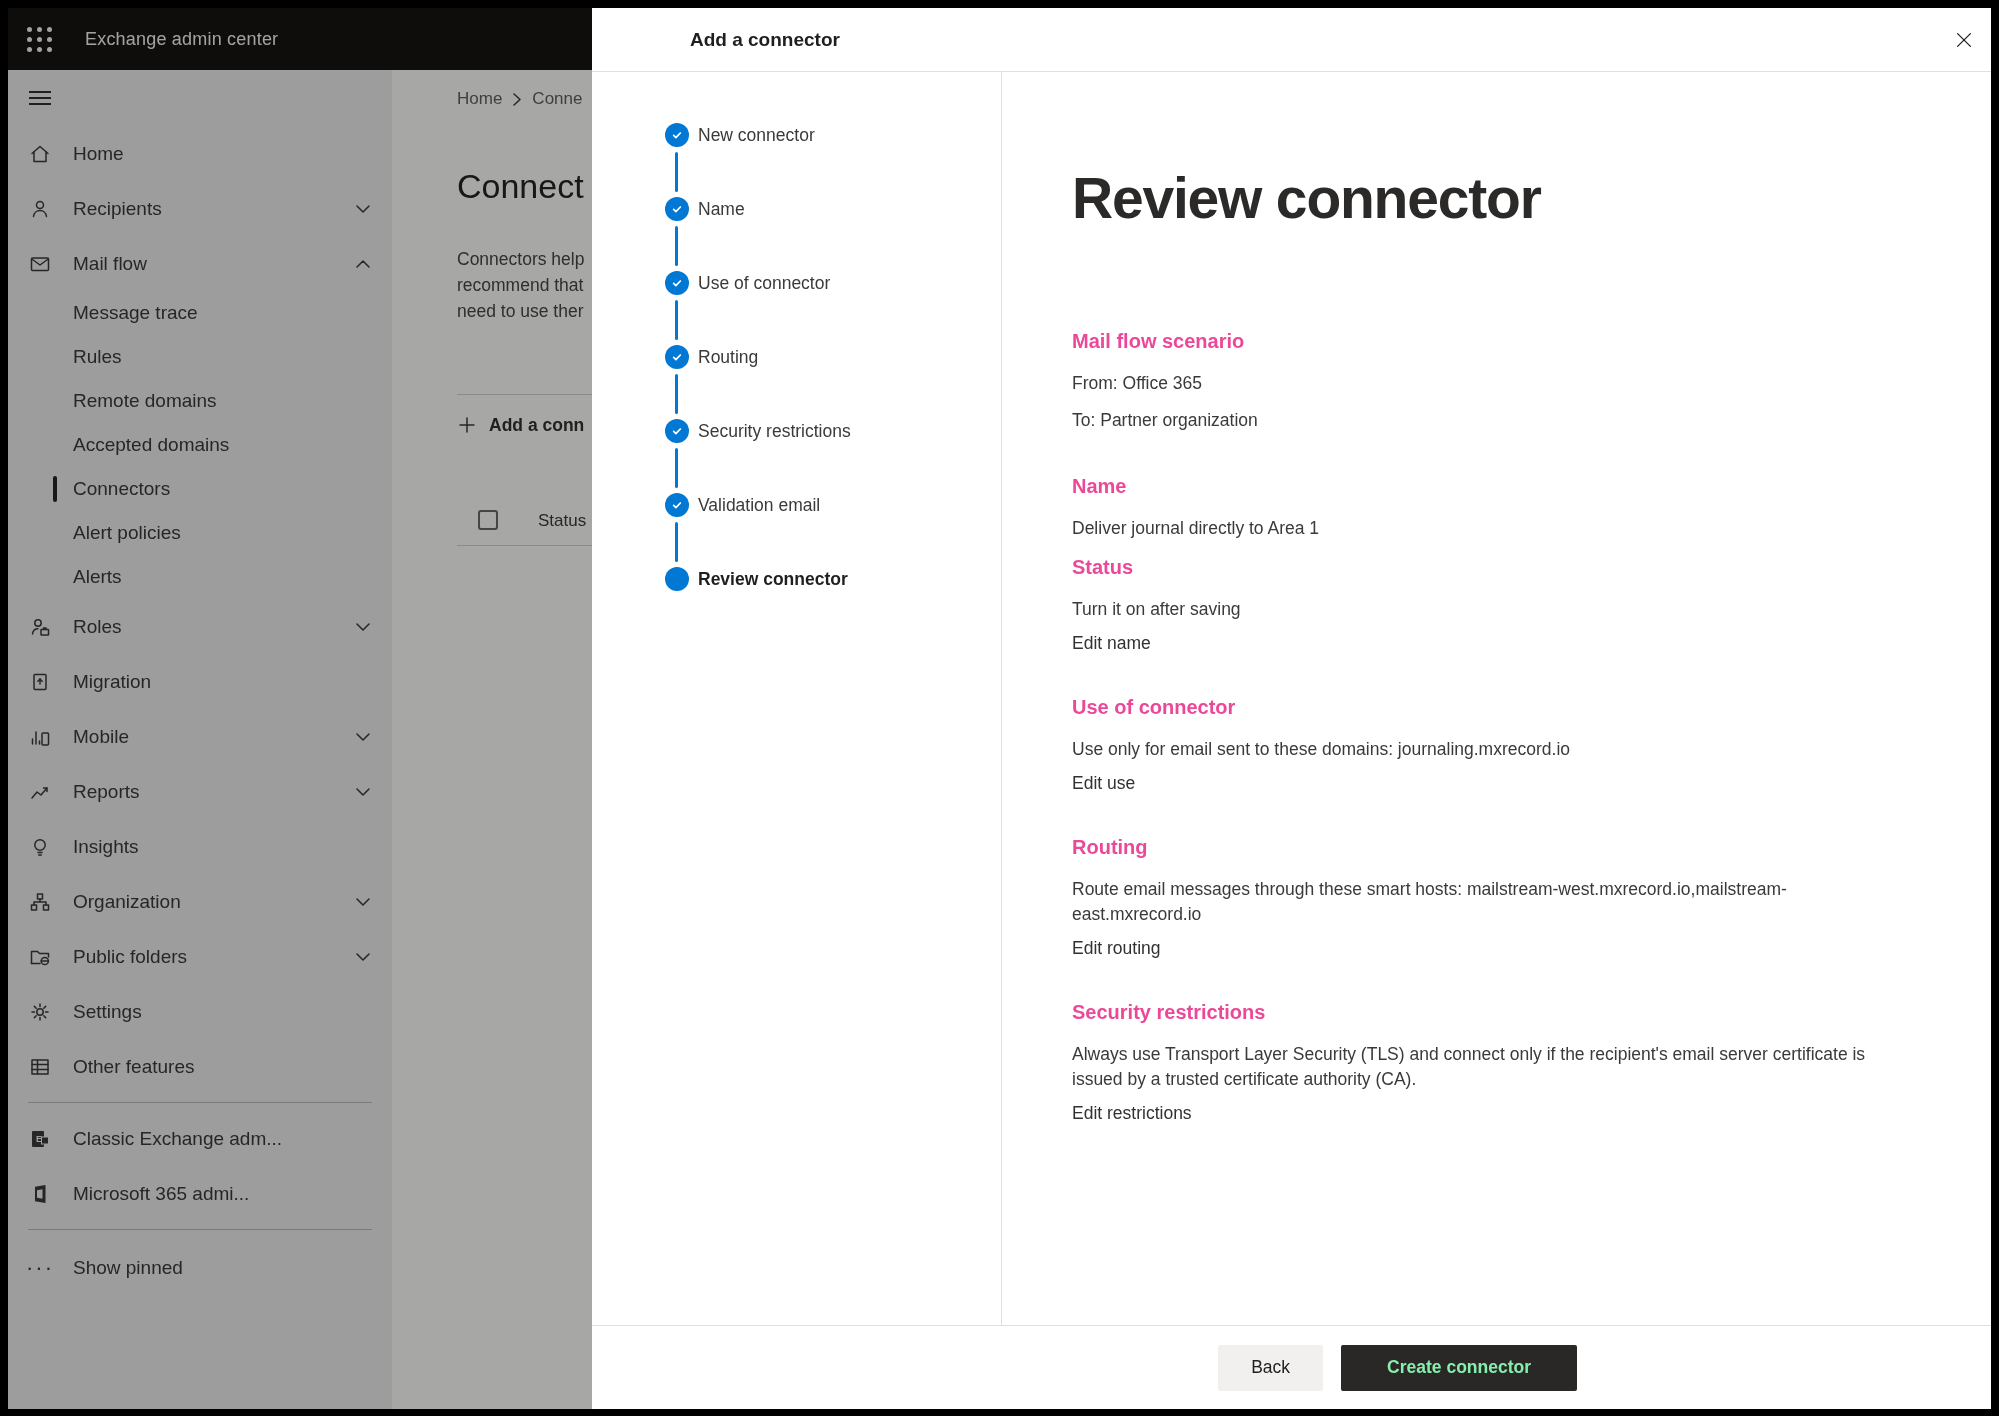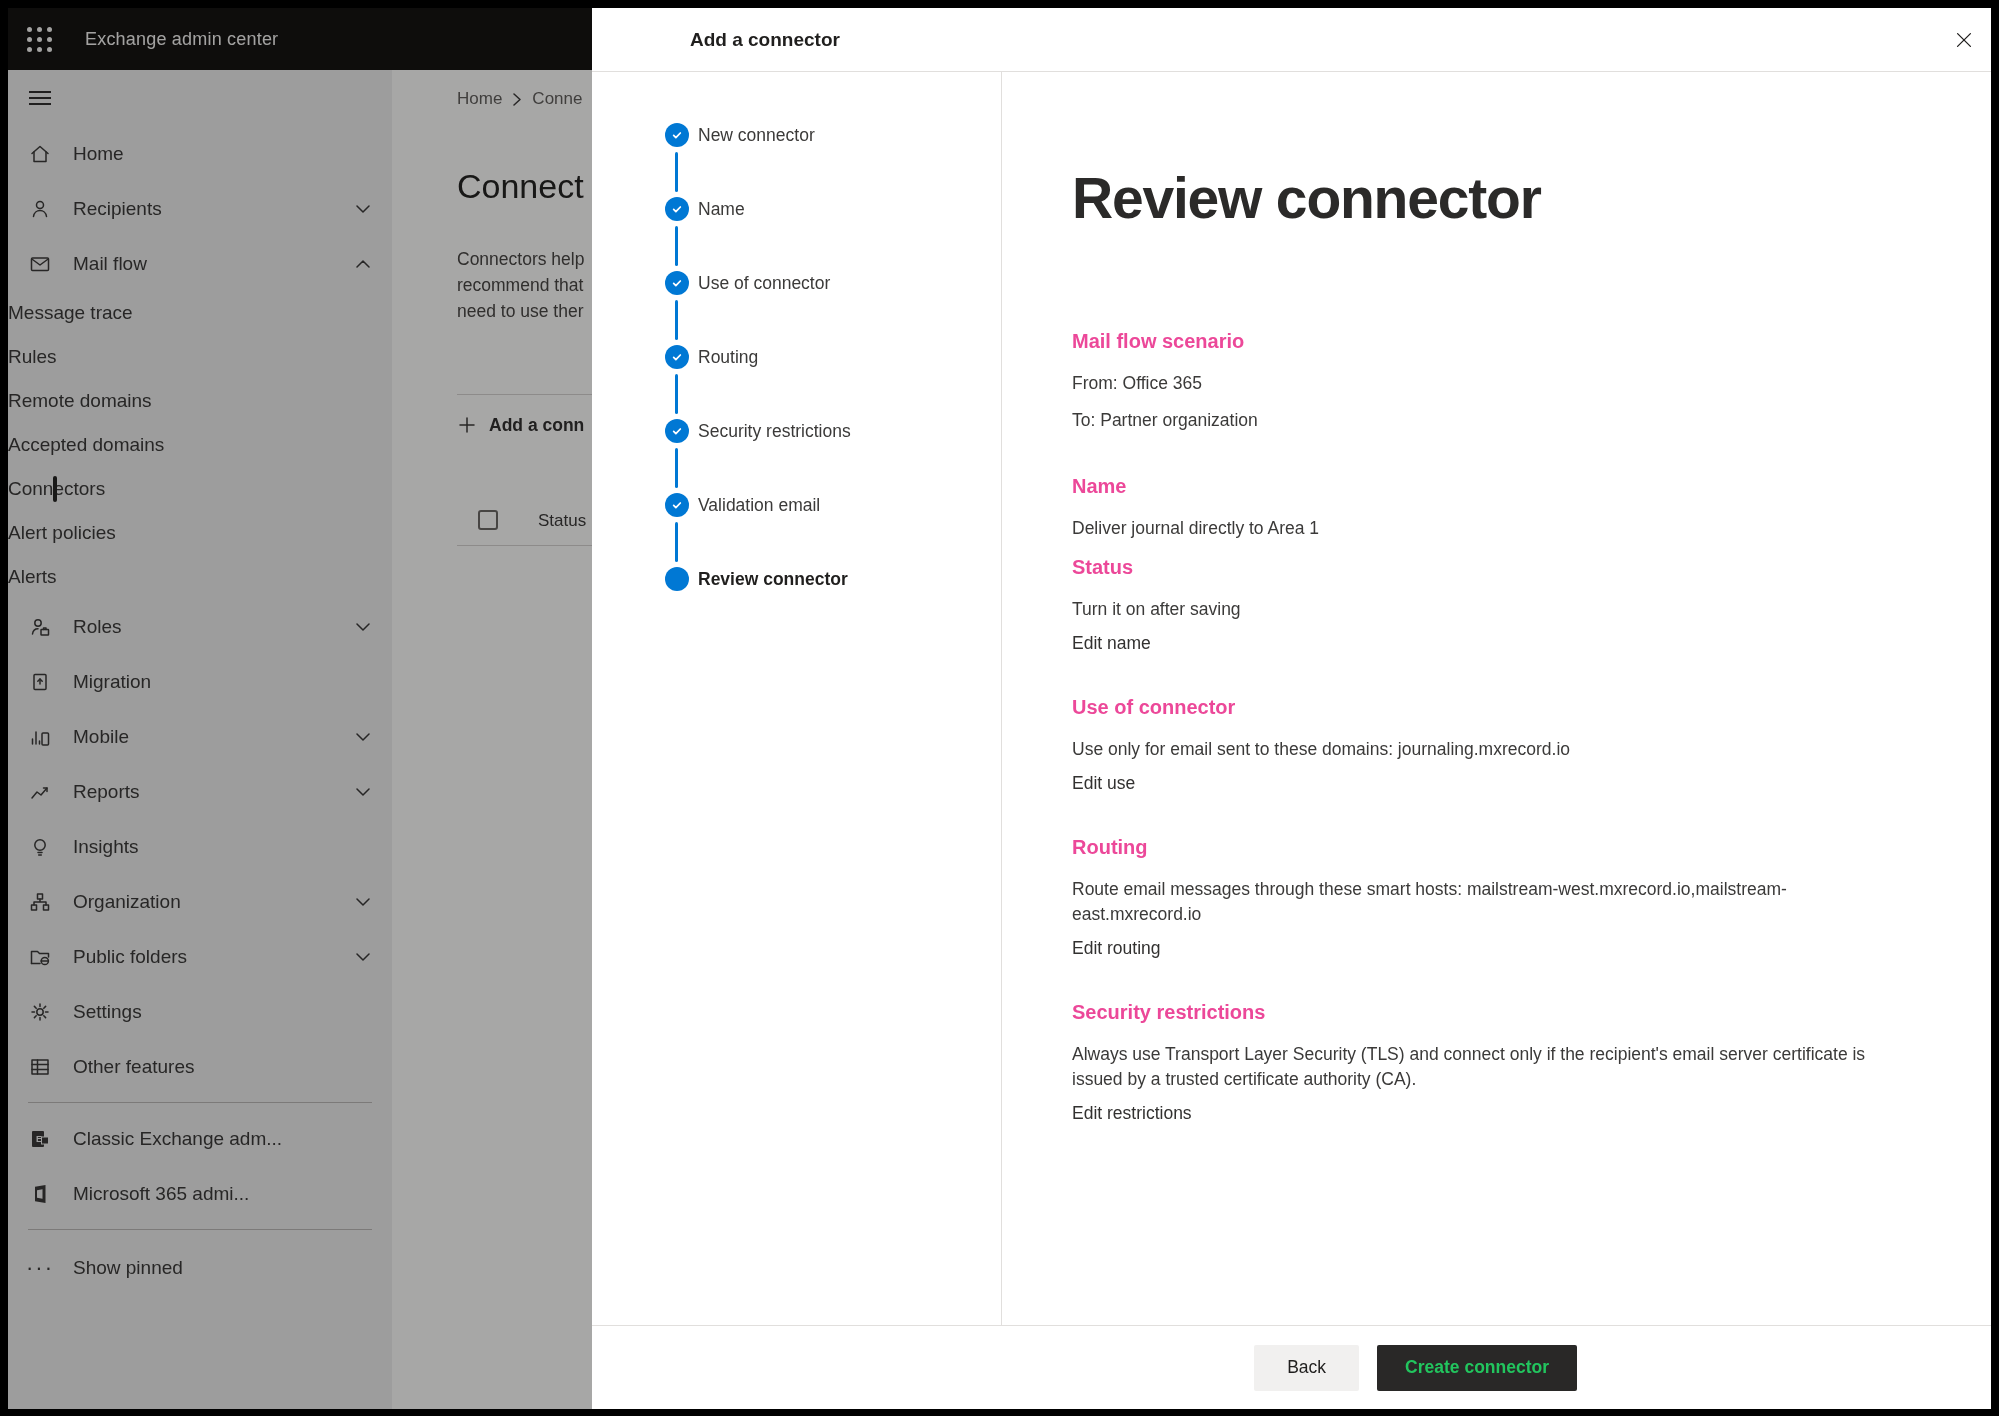--- a/index.html
+++ b/index.html
@@ -15,21 +15,21 @@
   .topbar-title { color:#f3f2f1; font-size:18px; margin-left:15px; letter-spacing:.2px; }
 
   
   .app-body { display:flex; height:1339px; }
   .sidebar { width:384px; background:#eaeaea; flex:none; color:#3b3a39; overflow:hidden; }
   .hamburger { height:56px; display:flex; align-items:center; padding-left:21px; cursor:pointer; }
   .hamburger div { width:22px; }
   .hamburger div span { display:block; height:2px; background:#323130; margin:4px 0; }
   .nav-item { display:flex; align-items:center; height:55px; padding-left:20px; font-size:19px; cursor:pointer; }
   .nav-icon { width:24px; height:24px; margin-right:21px; flex:none; display:flex; align-items:center; justify-content:center; }
-  .nav-sub { display:flex; align-items:center; height:44px; font-size:19px; position:relative; cursor:pointer; }
+  .nav-sub { display:flex; align-items:center; height:44px; padding-left:65px; font-size:19px; position:relative; cursor:pointer; }
   .nav-sub.selected::before { content:""; position:absolute; left:45px; top:9px; width:4px; height:26px; background:#252423; border-radius:2px; }
   .chev { margin-left:auto; margin-right:22px; display:flex; }
   .nav-divider { height:1px; background:#b9b7b5; margin:8px 20px; }
   .pinned-row { margin-top:10px; }
   .dots3 { font-size:22px; letter-spacing:2px; color:#3b3a39; line-height:10px; }
   svg.i { stroke:#3b3a39; stroke-width:1.5; fill:none; stroke-linecap:round; stroke-linejoin:round; }
 
   
   .main { flex:1; position:relative; background:#faf9f8; }
   .breadcrumb { position:absolute; top:19px; left:65px; display:flex; align-items:center; font-size:17px; color:#605e5c; white-space:nowrap; }
@@ -67,21 +67,21 @@
   .sec.first { margin-top:98px; }
   .sec h2 { font-size:20px; font-weight:700; color:#ec4899; }
   .sec h2.inner { margin-top:15px; }
   .sec p { font-size:17.5px; color:#3b3a39; line-height:25px; margin-top:12px; max-width:800px; }
   .sec p.lead { margin-top:18px; }
   .sec .edit { display:inline-block; margin-top:11px; font-size:17.5px; color:#323130; cursor:pointer; }
 
   .modal-footer { height:84px; flex:none; border-top:1px solid #e1dfdd; display:flex; align-items:center; justify-content:flex-end; padding-right:414px; gap:18px; }
   .btn { height:46px; font-size:17.5px; border:none; border-radius:2px; cursor:pointer; font-family:inherit; }
   .btn-back { background:#f1f0ef; color:#201f1e; padding:0 33px; }
-  .btn-create { background:#292827; color:#22c55e; font-weight:600; padding:0 28px; }
+  .btn-create { background:#292827; color:#86efac; font-weight:600; padding:0 46px; }
 </style>
 </head>
 <body>
 
 <div class="screen">
 
   <div class="topbar">
     <div class="waffle">
       <div class="waffle-grid">
         <span></span>

